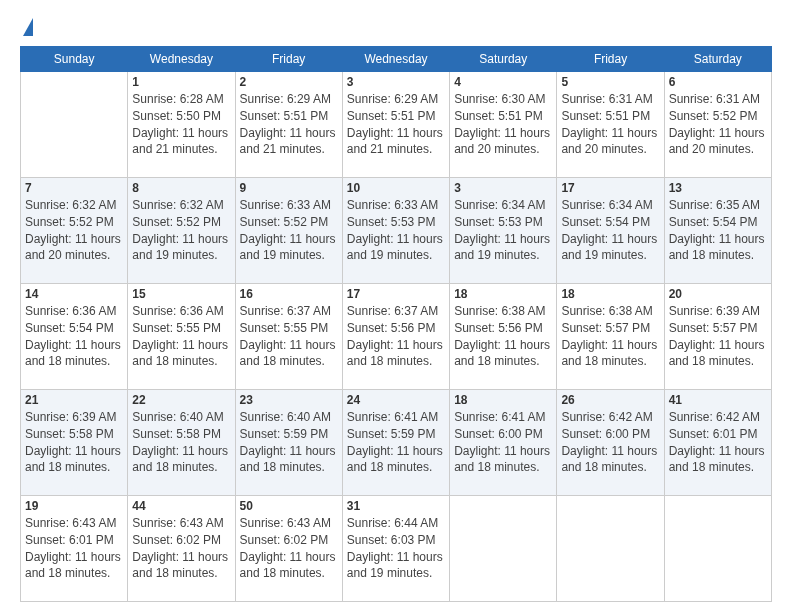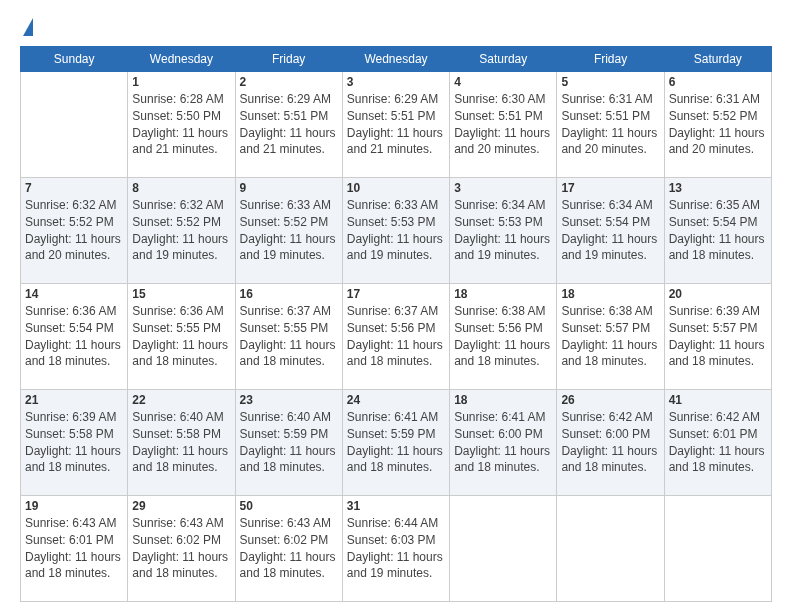--- a/index.html
+++ b/index.html
@@ -254,21 +254,21 @@
             <span class="day-num">41</span>
             <div class="day-info">Sunrise: 6:42 AM<br>Sunset: 6:01 PM<br>Daylight: 11 hours<br>and 18 minutes.</div>
           </td>
         </tr>
         <tr class="row-odd">
           <td>
             <span class="day-num">19</span>
             <div class="day-info">Sunrise: 6:43 AM<br>Sunset: 6:01 PM<br>Daylight: 11 hours<br>and 18 minutes.</div>
           </td>
           <td>
-            <span class="day-num">29</span>
+            <span class="day-num">44</span>
             <div class="day-info">Sunrise: 6:43 AM<br>Sunset: 6:02 PM<br>Daylight: 11 hours<br>and 18 minutes.</div>
           </td>
           <td>
             <span class="day-num">50</span>
             <div class="day-info">Sunrise: 6:43 AM<br>Sunset: 6:02 PM<br>Daylight: 11 hours<br>and 18 minutes.</div>
           </td>
           <td>
             <span class="day-num">31</span>
             <div class="day-info">Sunrise: 6:44 AM<br>Sunset: 6:03 PM<br>Daylight: 11 hours<br>and 19 minutes.</div>
           </td>

